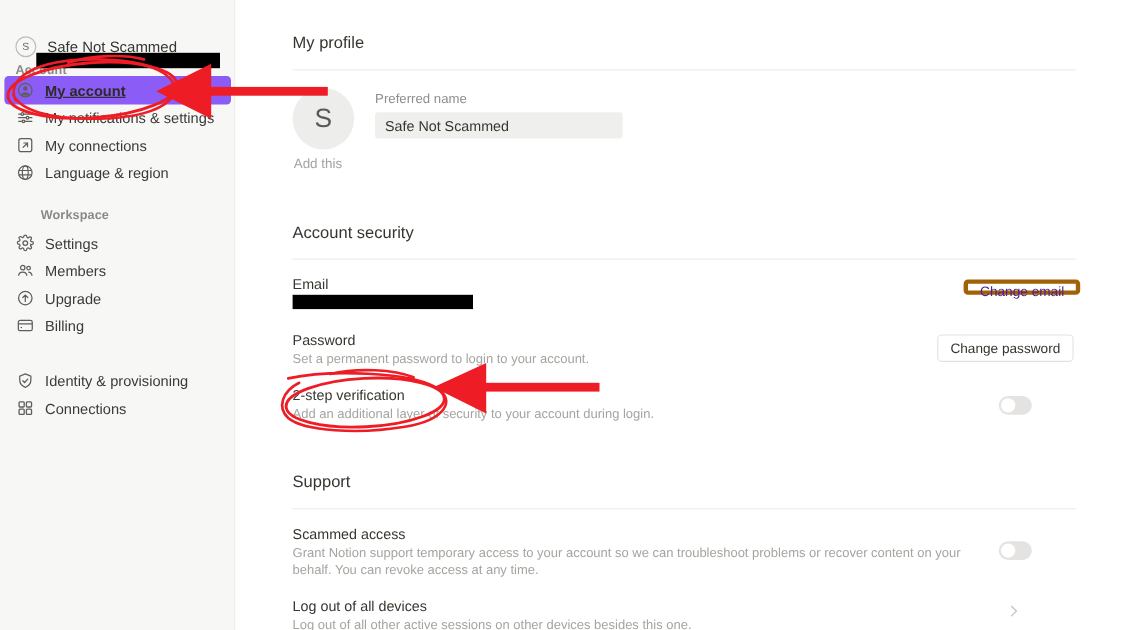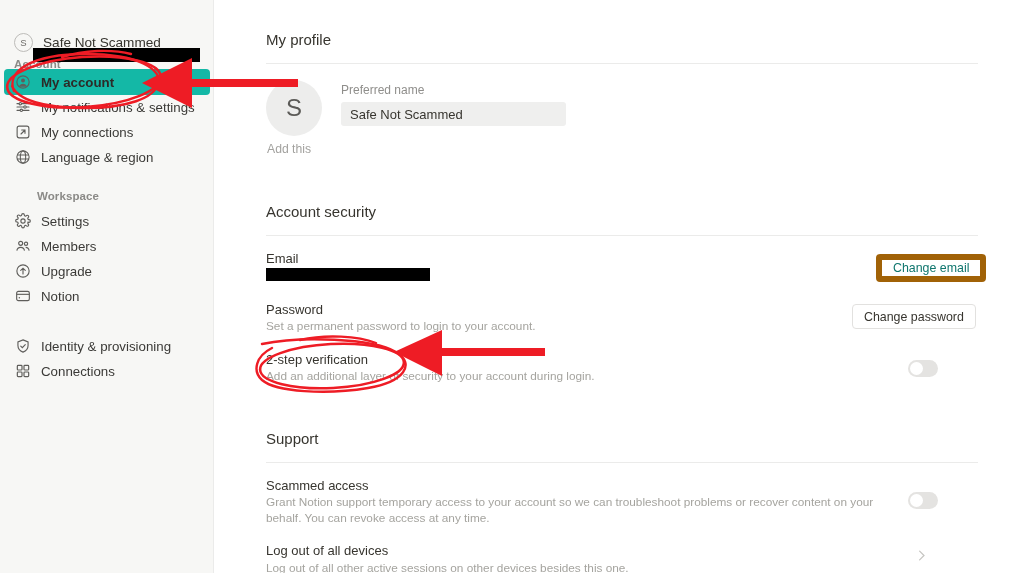--- a/index.html
+++ b/index.html
@@ -39,21 +39,21 @@
     display: flex;
     align-items: center;
     gap: 10px;
     padding-left: 10px;
     border-radius: 4px;
     font-size: 13.3px;
     color: #3b3a37;
     cursor: pointer;
     white-space: nowrap;
   }
-  .side-row.selected { background: #14b8a6; font-weight: bold; color: #2c2b28; }
+  .side-row.selected { background: #8b5cf6; font-weight: bold; color: #2c2b28; text-decoration: underline; }
   .side-icon { width: 17px; height: 17px; flex: 0 0 17px; display: flex; align-items: center; justify-content: center; color: #5f5e5b; }
   .side-icon svg { display: block; }
 
   .avatar-sm {
     width: 19px; height: 19px; border-radius: 50%;
     border: 1px solid #bdbcb9;
     background: #f7f7f5;
     display: flex; align-items: center; justify-content: center;
     font-size: 9.5px; color: #6d6c69;
     flex: 0 0 19px;
@@ -111,23 +111,23 @@
   .row-label { font-size: 13px; color: #37352f; }
   .row-desc { font-size: 11.8px; color: #a5a49f; line-height: 15.5px; }
 
   #email-label { position: absolute; top: 251px; left: 52px; }
   #email-redaction {
     position: absolute; top: 268px; left: 52px;
     width: 164px; height: 13px; background: #000000;
   }
   #btn-change-email {
     position: absolute; top: 254px; left: 662px;
-    height: 28px; padding: 0 11px;
-    background: #ffffff; border: 6px solid #a16207; border-radius: 4px;
-    font-size: 12.4px; color: #0f766e;
+    height: 14px; padding: 0 11px;
+    background: #ffffff; border: 4px solid #a16207; border-radius: 4px;
+    font-size: 12.4px; color: #4c1d95;
     font-family: "Liberation Sans", sans-serif;
     cursor: pointer;
   }
 
   #password-label { position: absolute; top: 302px; left: 52px; }
   #password-desc { position: absolute; top: 319px; left: 52px; }
   #btn-change-password {
     position: absolute; top: 304px; left: 638px;
     height: 25px; padding: 0 11px;
     background: #ffffff; border: 1px solid #e2e1df; border-radius: 4px;
@@ -272,21 +272,21 @@
     </div>
 
     <div class="side-row" style="top:283px;">
       <span class="side-icon">
         <svg width="16" height="16" viewBox="0 0 24 24" fill="none" stroke="currentColor" stroke-width="1.7">
           <rect x="2.5" y="5" width="19" height="14" rx="2.5"></rect>
           <path d="M2.5 9.5h19"></path>
           <circle cx="6.5" cy="14.5" r="1.1" fill="currentColor" stroke="none"></circle>
         </svg>
       </span>
-      <span>Notion</span>
+      <span>Billing</span>
     </div>
 
 
     <div class="side-row" style="top:333px;">
       <span class="side-icon">
         <svg width="16" height="16" viewBox="0 0 24 24" fill="none" stroke="currentColor" stroke-width="1.7" stroke-linecap="round">
           <path d="M12 2.8l7.6 3v5.4c0 4.6-3 8.2-7.6 10-4.6-1.8-7.6-5.4-7.6-10V5.8z"></path>
           <path d="M8.6 12.2l2.4 2.4 4.4-4.6"></path>
         </svg>
       </span>

